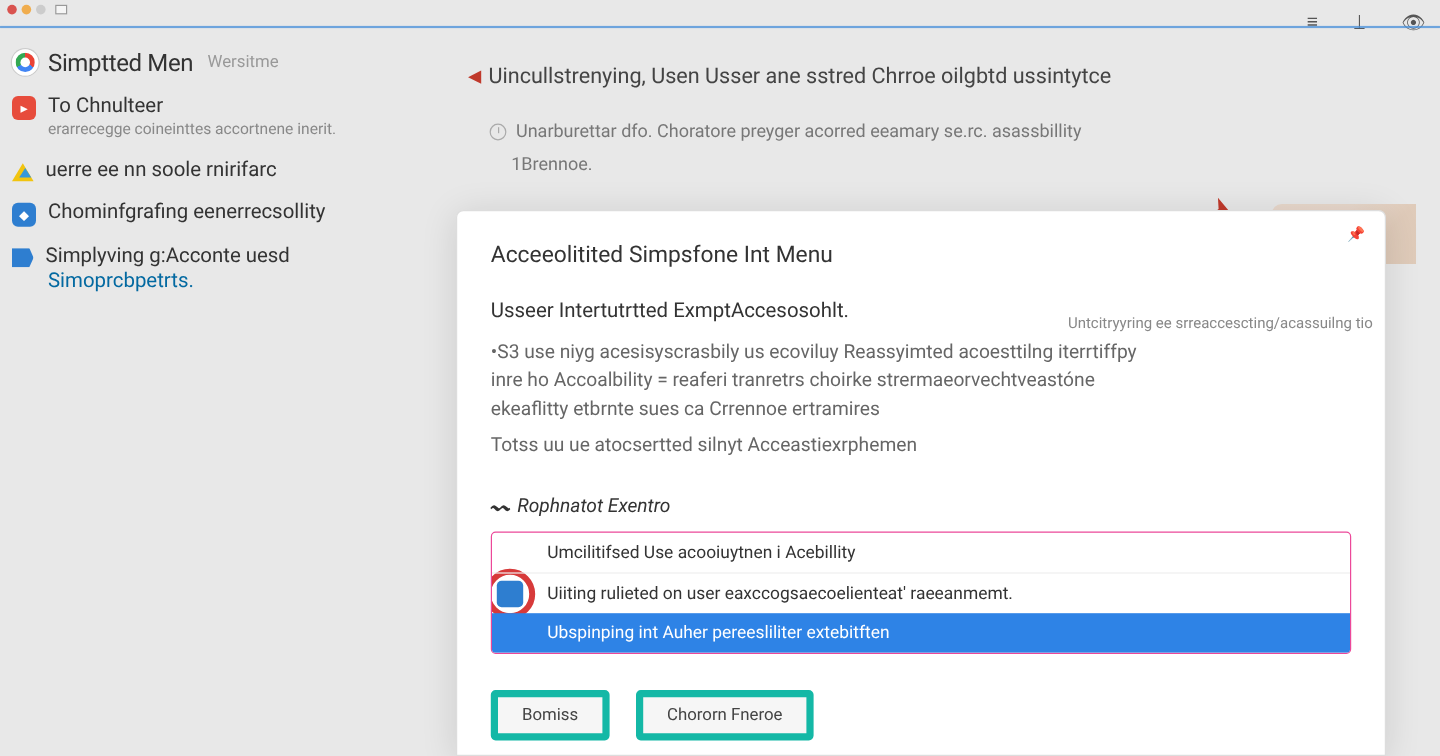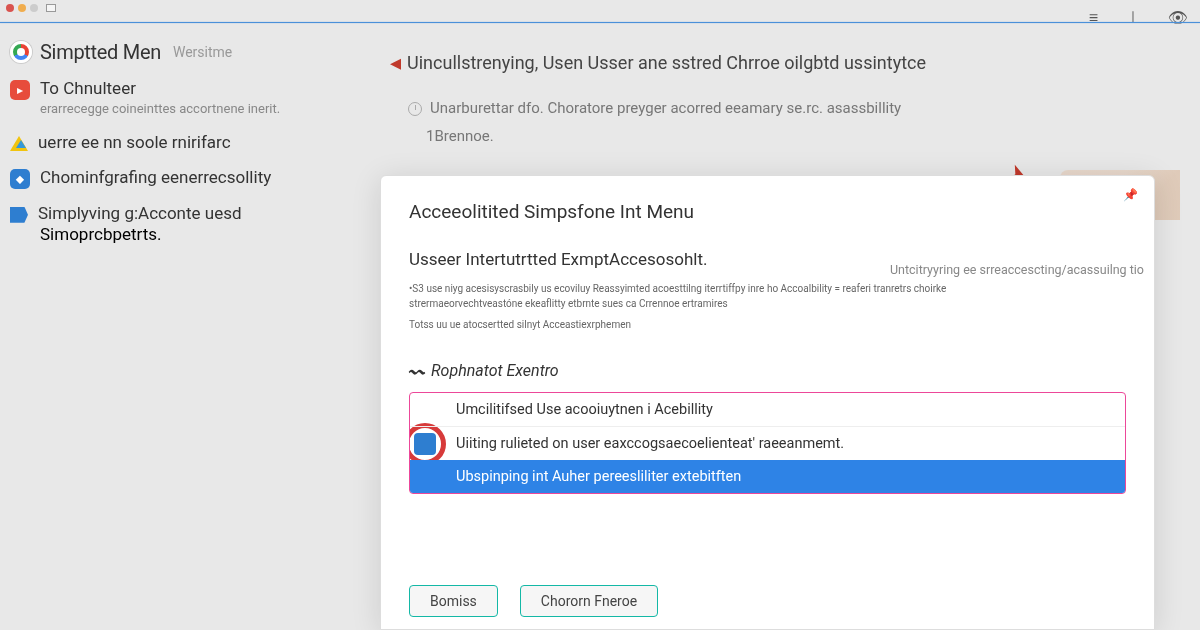--- a/index.html
+++ b/index.html
@@ -36,33 +36,33 @@
 .main-sub-row2 { margin-left: 36px; margin-top: 10px; color:#777; font-size:15px; }
 .clock-icon { width:14px; height:14px; border:1.5px solid #aaa; border-radius:50%; position:relative; margin-top:3px; }
 .clock-icon::after { content:""; position:absolute; left:6px; top:2px; width:1px; height:5px; background:#aaa; }
 .arrow-down { position:absolute; right: 150px; top: 110px; color:#c0392b; font-size: 26px; transform: rotate(25deg); }
 .hand-photo { position:absolute; right: 0; top: 120px; width: 120px; height: 50px; background: linear-gradient(135deg,#e8cdb8 40%,#d9b79a 70%); border-radius: 8px 0 0 20px; opacity: 0.6; }
 .dialog { position: absolute; left: 380px; top: 175px; right: 45px; bottom: 0; background: #fff; border: 1px solid #ddd; border-radius: 6px 6px 0 0; box-shadow: 0 4px 30px rgba(0,0,0,0.12); padding: 24px 28px 0 28px; }
 .dialog-pin { position:absolute; right: 16px; top: 12px; color:#777; font-size: 12px; }
 .dialog-title { font-size: 19px; color: #333; margin-bottom: 26px; }
 .dialog-subtitle { font-size: 17px; color: #333; margin-bottom: 6px; }
 .dialog-right-note { position:absolute; right: 10px; top: 86px; font-size: 12.5px; color:#888; max-width: 260px; text-align:left; line-height:1.3; }
-.dialog-body { font-size: 10px; color: #666; margin-top: 12px; line-height: 1.5; max-width: 560px; }
+.dialog-body { font-size: 16px; color: #666; margin-top: 12px; line-height: 1.5; max-width: 560px; }
 .dialog-body p { margin-bottom: 6px; }
 .dialog-section-title { font-size: 16px; color:#333; margin-top: 26px; font-style: italic; display:flex; align-items:center; gap:6px; }
 .dialog-section-title .swoosh { font-style: normal; }
 .option-list { margin-top: 10px; border: 1px solid #ec4899; border-radius: 4px; overflow:hidden; }
 .option { display:flex; align-items:center; gap: 12px; padding: 8px 10px 8px 46px; position:relative; font-size: 14.5px; color:#333; }
 .option.selected { background: #2e83e6; color: #fff; }
 .option-0 { border-bottom: 1px solid #eee; }
 .left-badge { position:absolute; left:-6px; top:30px; }
 .red-ring { width:42px; height:42px; border: 5px solid #d73a3a; border-radius:50%; background:#fff; display:flex; align-items:center; justify-content:center; }
 .inner-blue { width: 22px; height:22px; background:#2e7ed0; border-radius: 4px; }
 .dialog-footer { position:absolute; left: 28px; bottom: 12px; display:flex; gap: 22px; }
-.btn { background: #f6f6f6; border: 1px solid #14b8a6; border-radius: 4px; padding: 7px 20px; font-size: 14px; color: #444; }
+.btn { background: #f6f6f6; border: 6px solid #14b8a6; border-radius: 4px; padding: 7px 20px; font-size: 14px; color: #444; }
 </style>
 </head>
 <body>
 
 <div class="window-controls">
   <div class="wc-dot wc-red"></div>
   <div class="wc-dot wc-orange"></div>
   <div class="wc-dot wc-grey"></div>
   <div class="wc-box"></div>
 </div>
@@ -103,21 +103,21 @@
       <div class="side-item-title">Chominfgrafing eenerrecsollity</div>
     </div>
   </div>
 
   <div class="side-item">
     <div class="blue-tag"></div>
     <div class="side-item-text">
       <div class="side-item-title">Simplyving g:Acconte uesd</div>
     </div>
   </div>
-  <div class="side-item-title" style="margin-left:30px; margin-top:-4px; font-size:17px; color:#000000;">Simoprcbpetrts.</div>
+  <div class="side-item-title" style="margin-left:30px; margin-top:-4px; font-size:17px; color:#0369a1;">Simoprcbpetrts.</div>
 </div>
 
 <div class="main">
   <div class="main-title-row">
     <span class="back-chevron">◂</span>
     <span class="main-title">Uincullstrenying, Usen Usser ane sstred Chrroe oilgbtd ussintytce</span>
   </div>
   <div class="main-sub-row">
     <div class="clock-icon"></div>
     <span>Unarburettar dfo. Choratore preyger acorred eeamary se.rc. asassbillity</span>

